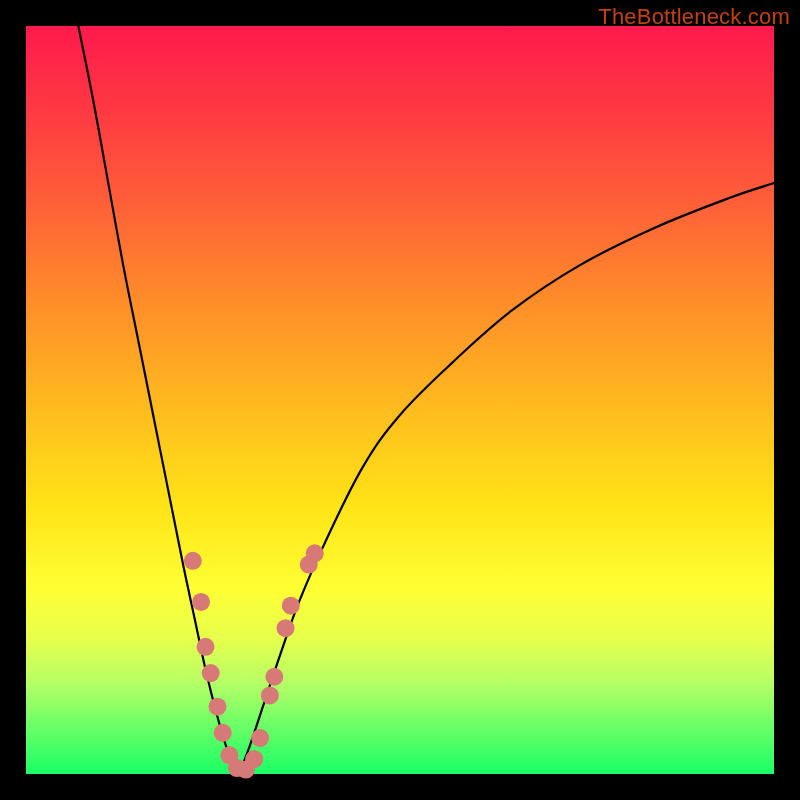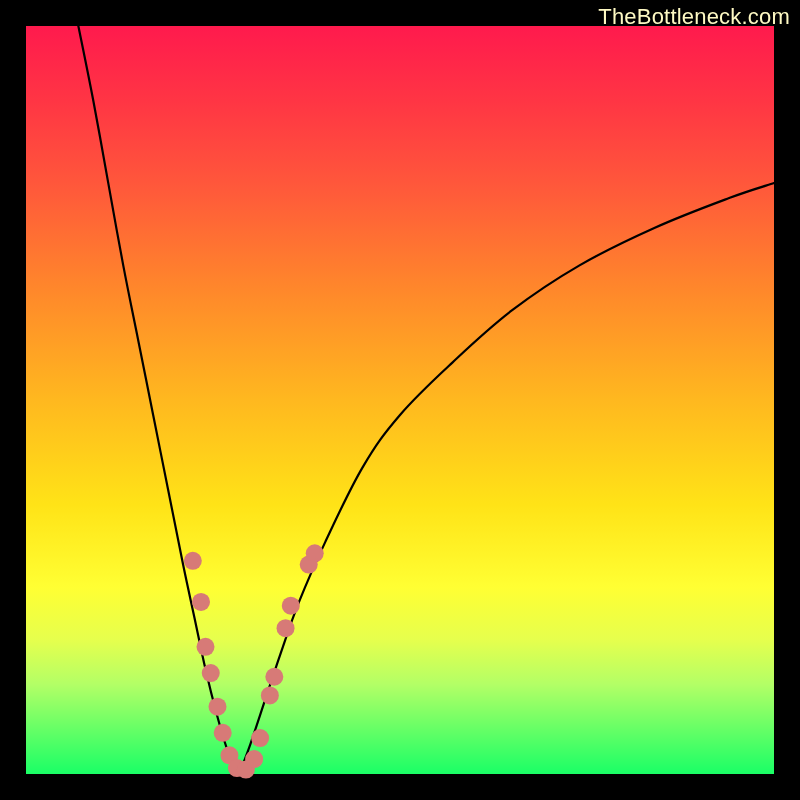--- a/index.html
+++ b/index.html
@@ -34,21 +34,21 @@
       #ffff33 75%,
       #e6ff4d 82%,
       #b3ff66 88%,
       #66ff66 94%,
       #1aff66 100%);
   }
   .watermark {
     position: absolute;
     top: 4px;
     right: 10px;
-    color: #fef9c3;
+    color: #c2410c;
     font-size: 22px;
     font-weight: 500;
     letter-spacing: 0.2px;
     z-index: 10;
     user-select: none;
   }
   svg.curves {
     position: absolute;
     inset: 0;
     width: 100%;

